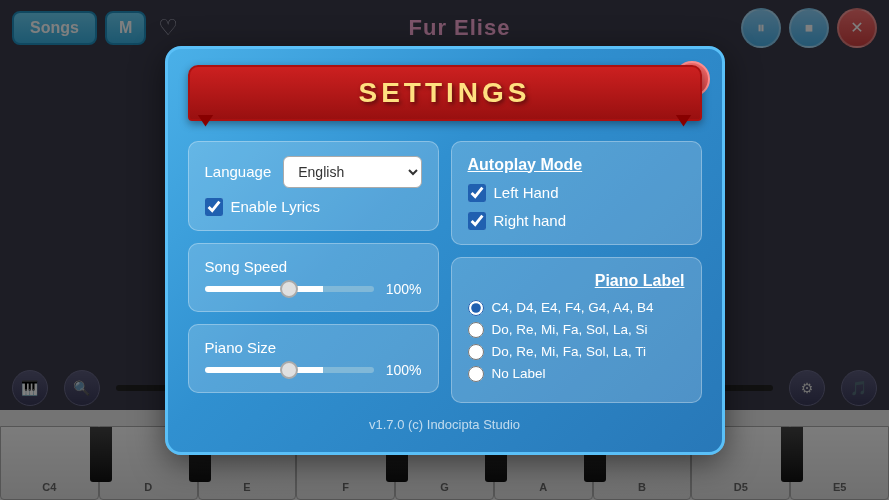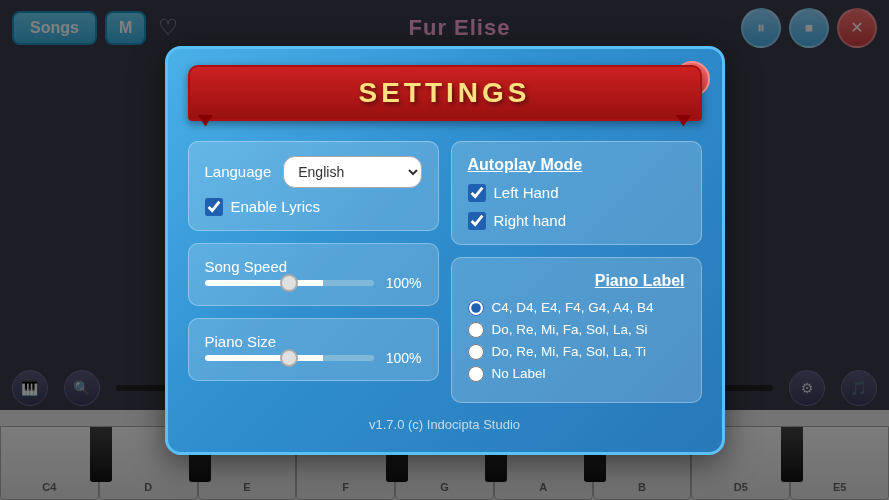--- a/index.html
+++ b/index.html
@@ -295,21 +295,21 @@
       align-items: center;
       gap: 12px;
     }
     .language-label {
       color: white;
       font-size: 15px;
     }
     .language-select {
       flex: 1;
       padding: 6px 10px;
-      border-radius: 12px;
+      border-radius: 6px;
       border: 1px solid #aaa;
       background: white;
       font-size: 14px;
       color: #333;
       cursor: pointer;
     }
 
     
     .checkbox-row {
       display: flex;
@@ -335,20 +335,21 @@
       text-decoration: underline;
       font-weight: bold;
       margin-bottom: 10px;
       cursor: pointer;
     }
 
     
     .slider-section {
       display: flex;
       flex-direction: column;
+      gap: 6px;
     }
     .slider-label {
       color: white;
       font-size: 15px;
     }
     .slider-row {
       display: flex;
       align-items: center;
       gap: 8px;
     }

